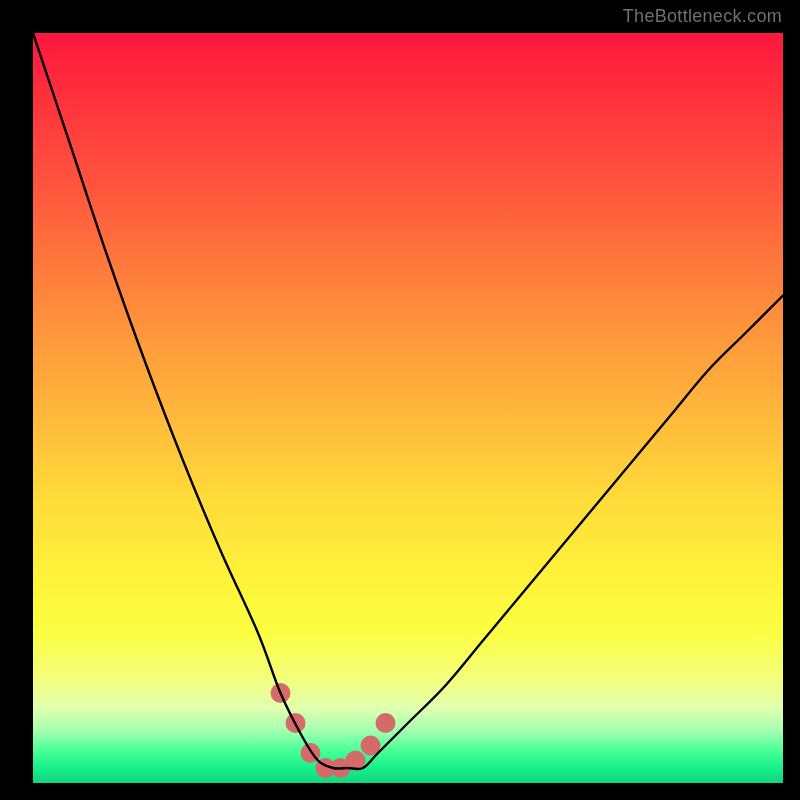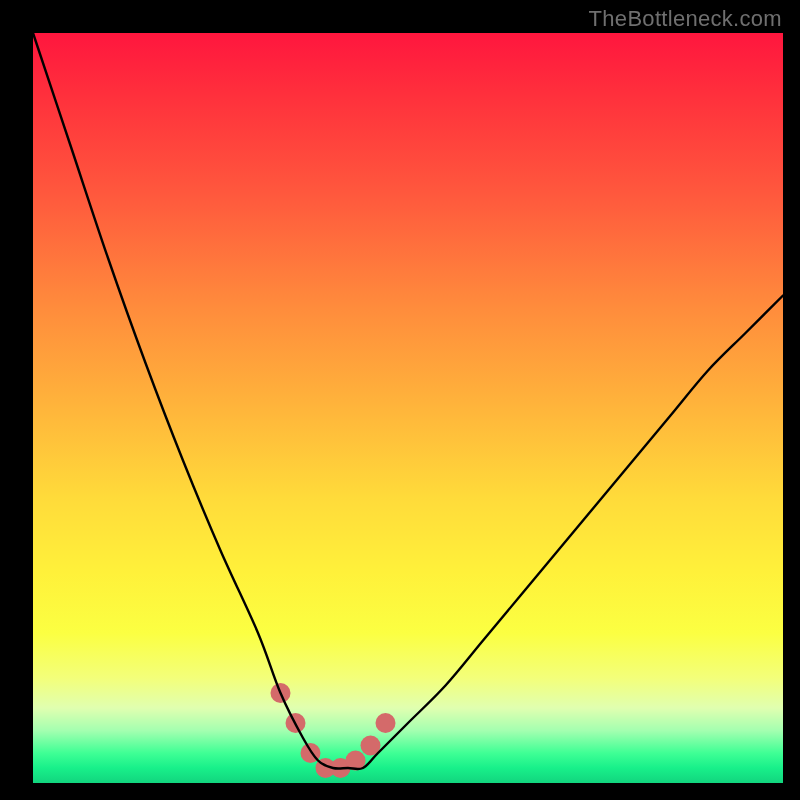--- a/index.html
+++ b/index.html
@@ -41,21 +41,21 @@
       #3fff95 96%,
       #18f08a 98%,
       #12d57e 100%
     );
   }
   .watermark {
     position: absolute;
     top: 6px;
     right: 18px;
     color: #6f6f6f;
-    font-size: 22px;
+    font-size: 18px;
     letter-spacing: 0.3px;
     user-select: none;
   }
   svg.curve {
     position: absolute;
     left: 0;
     top: 0;
     width: 750px;
     height: 750px;
     overflow: visible;

